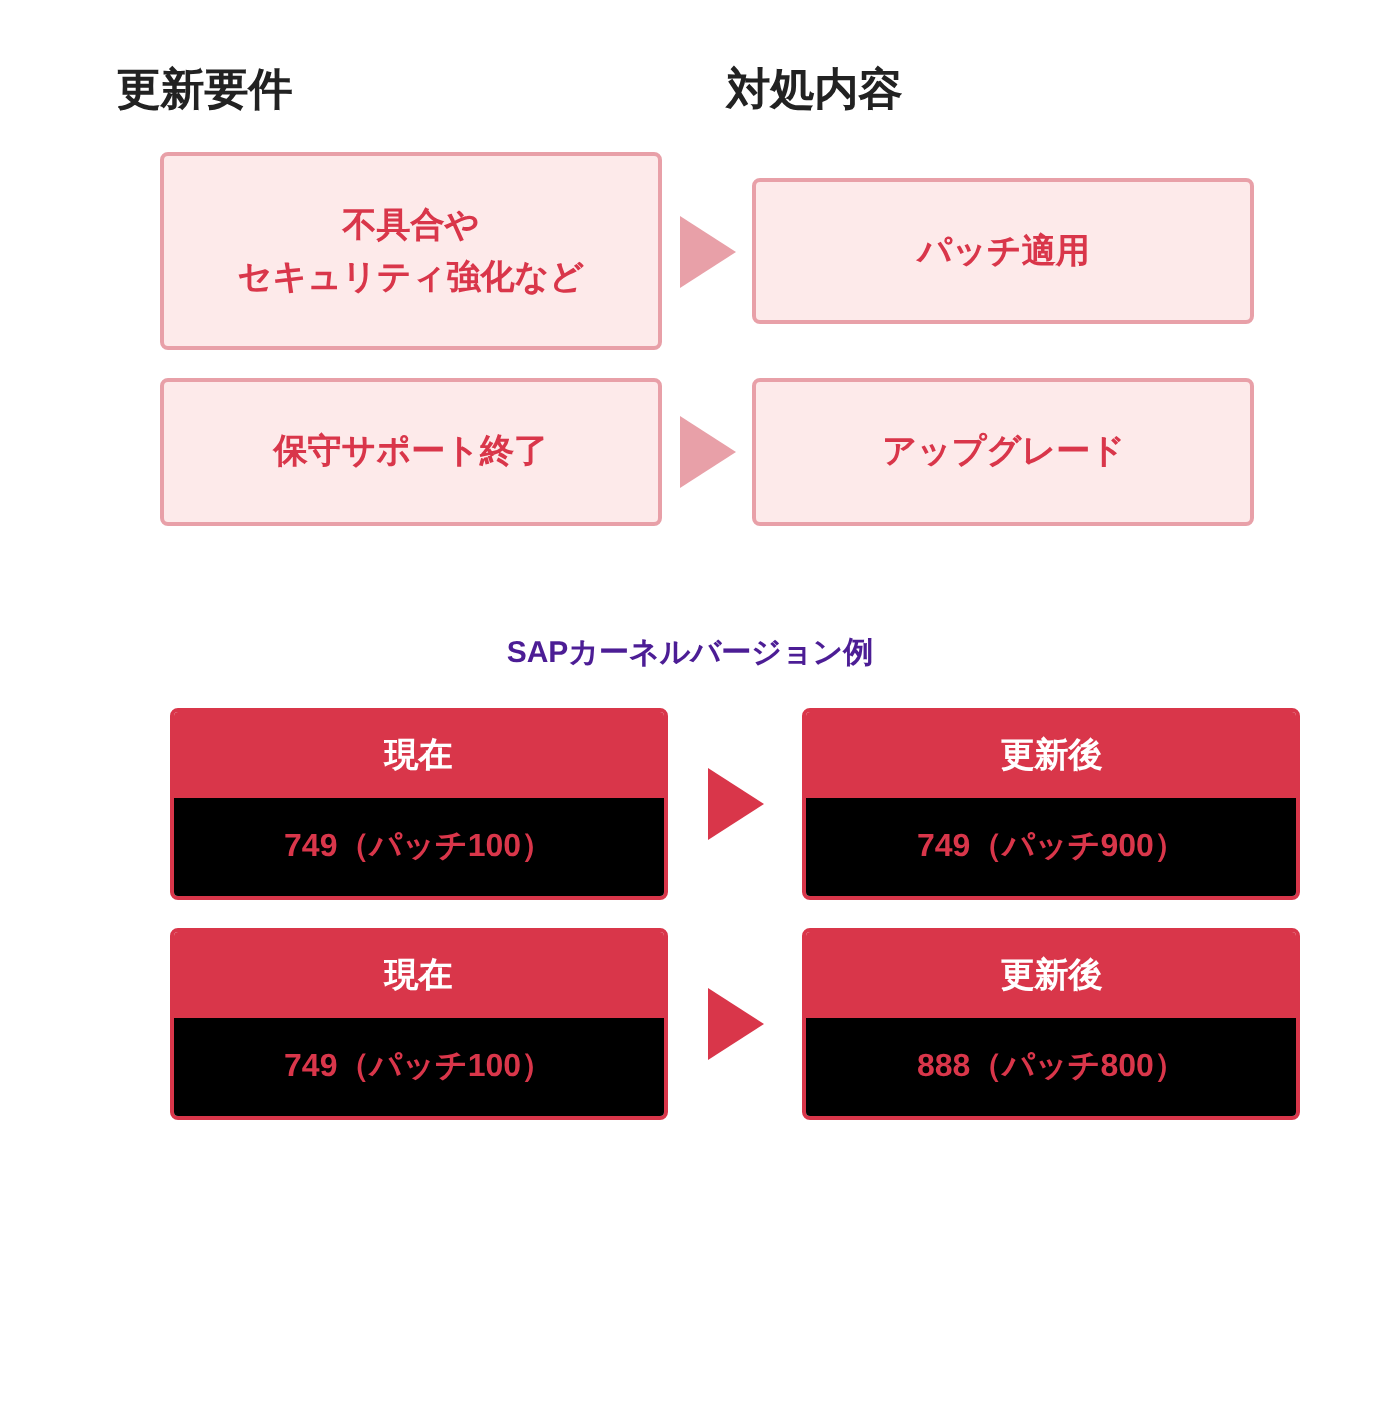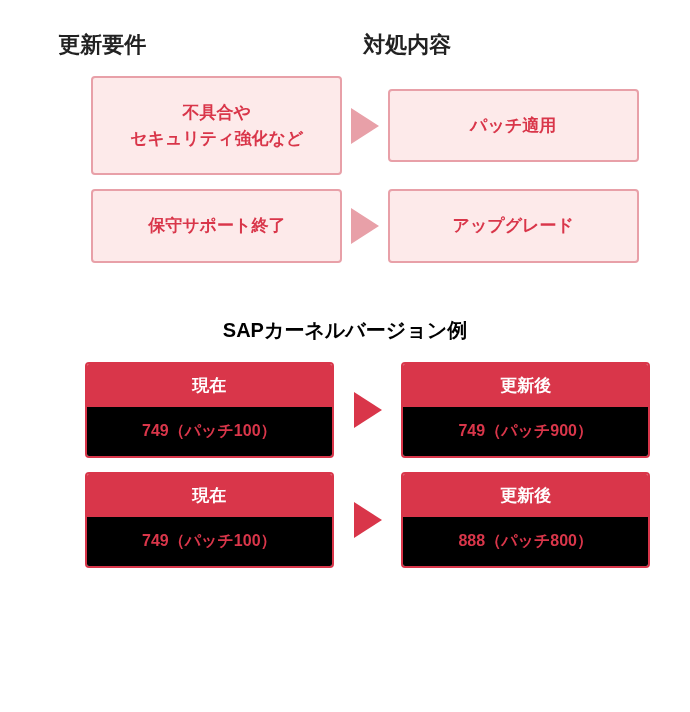--- a/index.html
+++ b/index.html
@@ -31,21 +31,21 @@
       font-weight: bold;
       color: #222;
       text-align: left;
       width: 44%;
     }
 
     
     .row-pair {
       display: flex;
       align-items: center;
-      justify-content: center;
+      justify-content: flex-start;
       width: 100%;
       margin-bottom: 14px;
       padding-left: 40px;
     }
     .box {
       width: 44%;
       border: 2px solid #e8a0a8;
       background: #fdeaea;
       border-radius: 4px;
       display: flex;
@@ -71,23 +71,23 @@
     .arrow-right {
       width: 0;
       height: 0;
       border-top: 18px solid transparent;
       border-bottom: 18px solid transparent;
       border-left: 28px solid #e8a0a8;
     }
 
     
     .section-title {
-      font-size: 20px;
+      font-size: 15px;
       font-weight: bold;
-      color: #000000;
+      color: #4c1d95;
       text-align: center;
       margin-bottom: 18px;
       margin-top: 10px;
     }
 
     
     .sap-row-pair {
       display: flex;
       align-items: center;
       justify-content: space-between;

